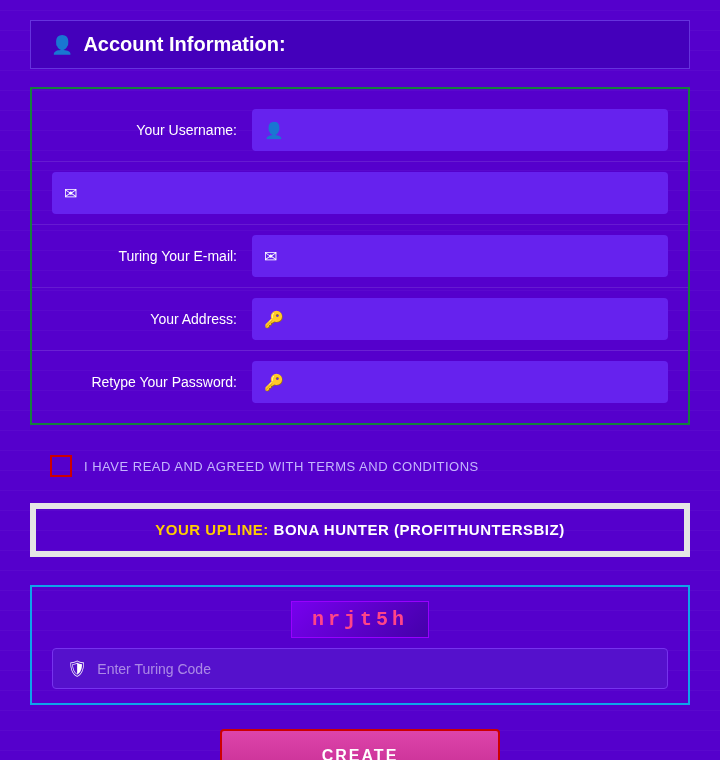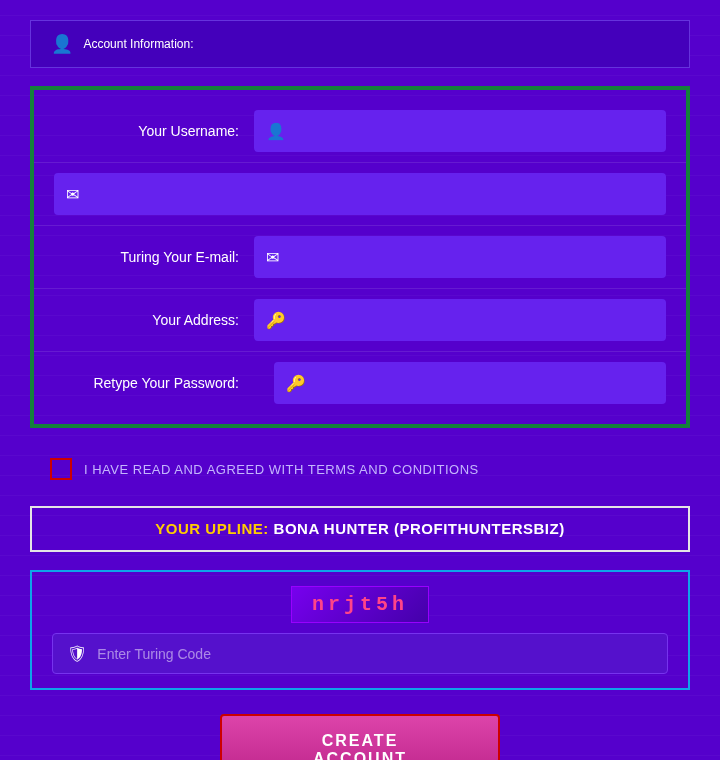--- a/index.html
+++ b/index.html
@@ -34,42 +34,41 @@
       margin-bottom: 18px;
     }
 
     .account-header-icon {
       color: white;
       font-size: 18px;
     }
 
     .account-header-title {
       color: white;
-      font-size: 12px;
-      font-weight: normal;
+      font-size: 20px;
+      font-weight: bold;
     }
 
     
     .form-section {
       width: 100%;
-      border: 4px solid #15803d;
+      border: 2px solid #15803d;
       padding: 10px 0;
       margin-bottom: 20px;
     }
 
     .form-row {
       display: flex;
       align-items: center;
       padding: 10px 20px;
       border-bottom: 1px solid rgba(255,255,255,0.1);
     }
 
     .form-row:last-child {
       border-bottom: none;
-      gap: 20px;
     }
 
     .form-label {
       color: white;
       font-size: 14px;
       width: 200px;
       text-align: right;
       padding-right: 15px;
       flex-shrink: 0;
     }
@@ -136,23 +135,23 @@
     .terms-label {
       color: #c4b5fd;
       font-size: 13px;
       font-weight: normal;
       letter-spacing: 0.5px;
     }
 
     
     .upline-section {
       width: 100%;
-      border: 2px solid #e5e5e5;
+      border: 6px solid #e5e5e5;
       padding: 12px 20px;
-      margin-bottom: 18px;
+      margin-bottom: 28px;
       text-align: center;
     }
 
     .upline-text {
       font-size: 15px;
       font-weight: bold;
       letter-spacing: 0.5px;
     }
 
     .upline-label {

